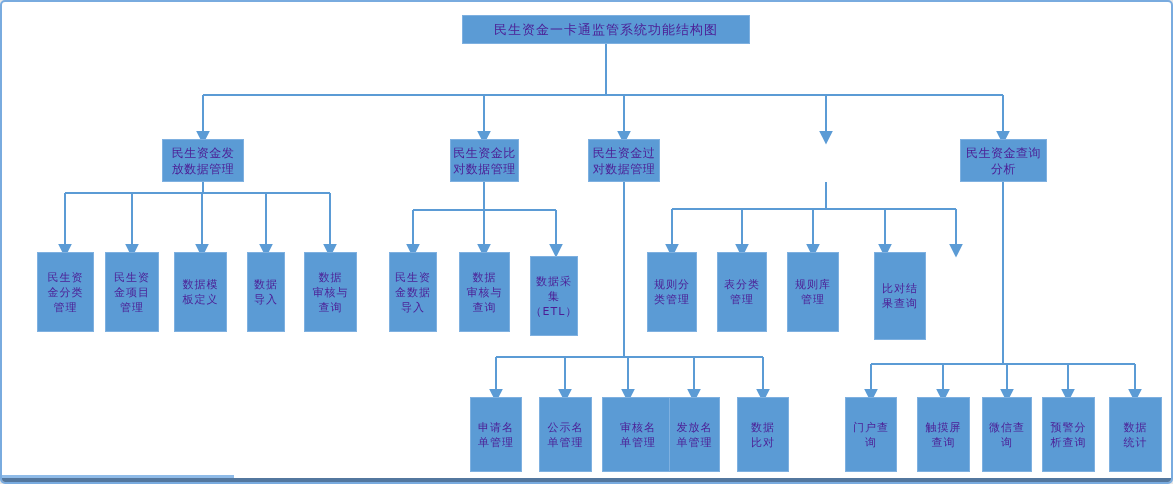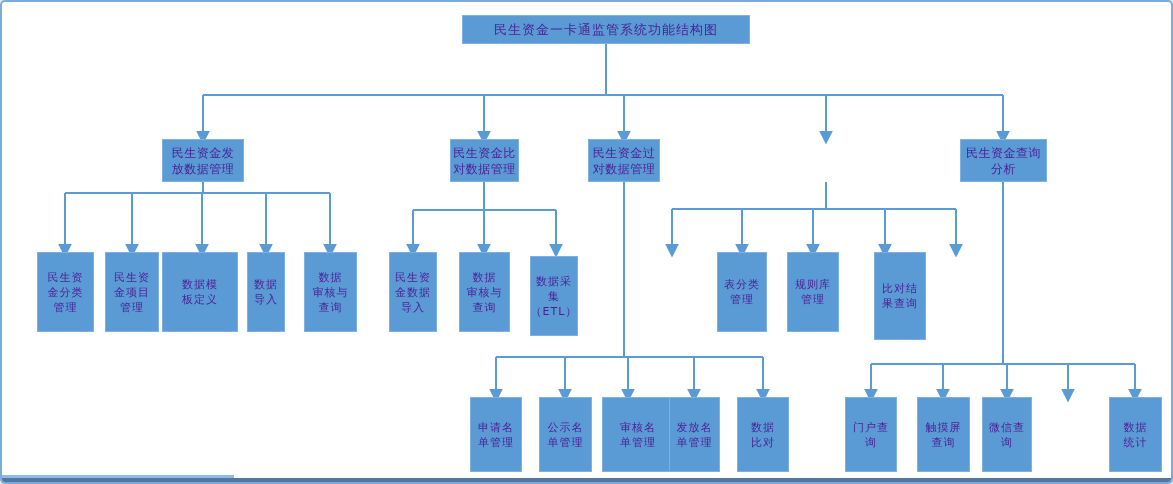--- a/index.html
+++ b/index.html
@@ -82,38 +82,40 @@
 对数据管理</div>
   <div class="node l2" style="left:958px;top:137px;width:87px;height:43px">民生资金查询
 分析</div>
 
   <div class="node" style="left:35px;top:250px;width:57px;height:80px">民生资
 金分类
 管理</div>
   <div class="node" style="left:103px;top:250px;width:54px;height:80px">民生资
 金项目
 管理</div>
-  <div class="node" style="left:160px;top:250px;width:76px;height:80px">数据模
+  <div class="node" style="left:172px;top:250px;width:53px;height:80px">数据模
 板定义</div>
   <div class="node" style="left:245px;top:250px;width:38px;height:80px">数据
 导入</div>
   <div class="node" style="left:302px;top:250px;width:53px;height:80px">数据
 审核与
 查询</div>
 
   <div class="node" style="left:387px;top:250px;width:48px;height:80px">民生资
 金数据
 导入</div>
   <div class="node" style="left:457px;top:250px;width:51px;height:80px">数据
 审核与
 查询</div>
   <div class="node" style="left:528px;top:254px;width:48px;height:80px">数据采
 集
 （ETL）</div>
 
+  <div class="node" style="left:645px;top:250px;width:50px;height:80px">规则分
+类管理</div>
   <div class="node" style="left:715px;top:250px;width:50px;height:80px">表分类
 管理</div>
   <div class="node" style="left:785px;top:250px;width:52px;height:80px">规则库
 管理</div>
   <div class="node" style="left:872px;top:250px;width:52px;height:88px">比对结
 果查询</div>
 
   <div class="node" style="left:468px;top:395px;width:52px;height:75px">申请名
 单管理</div>
   <div class="node" style="left:537px;top:395px;width:53px;height:75px">公示名
@@ -124,18 +126,20 @@
 单管理</div>
   <div class="node" style="left:735px;top:395px;width:52px;height:75px">数据
 比对</div>
 
   <div class="node" style="left:843px;top:395px;width:52px;height:75px">门户查
 询</div>
   <div class="node" style="left:915px;top:395px;width:53px;height:75px">触摸屏
 查询</div>
   <div class="node" style="left:980px;top:395px;width:50px;height:75px">微信查
 询</div>
+  <div class="node" style="left:1040px;top:395px;width:53px;height:75px">预警分
+析查询</div>
   <div class="node" style="left:1107px;top:395px;width:53px;height:75px">数据
 统计</div>
 
   <div class="bottom-accent"></div>
   <div class="bottom-bar"></div>
 </div>
 
 </body></html>

